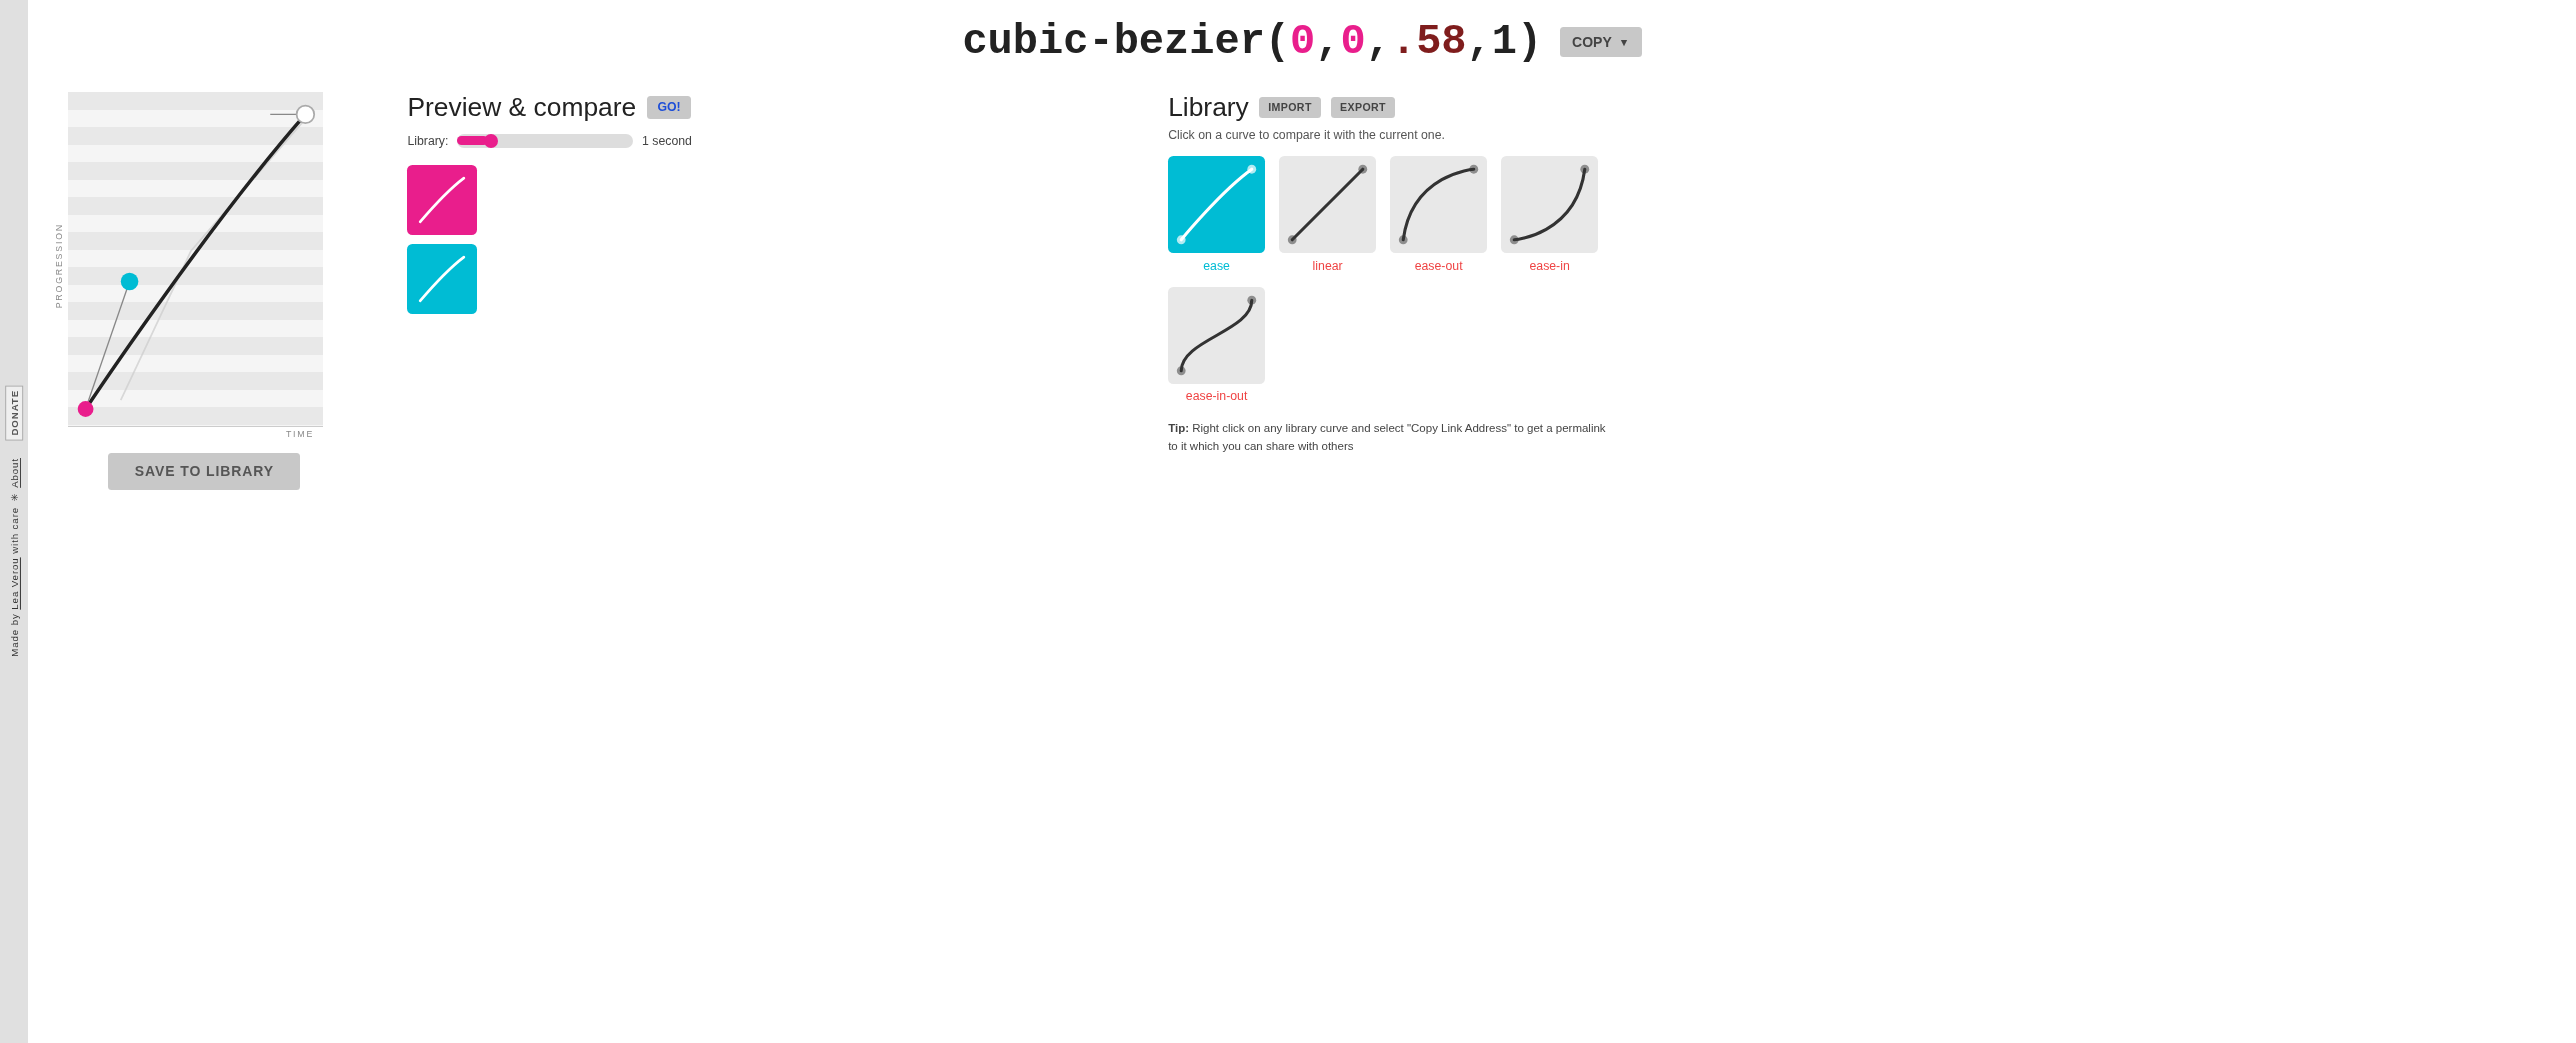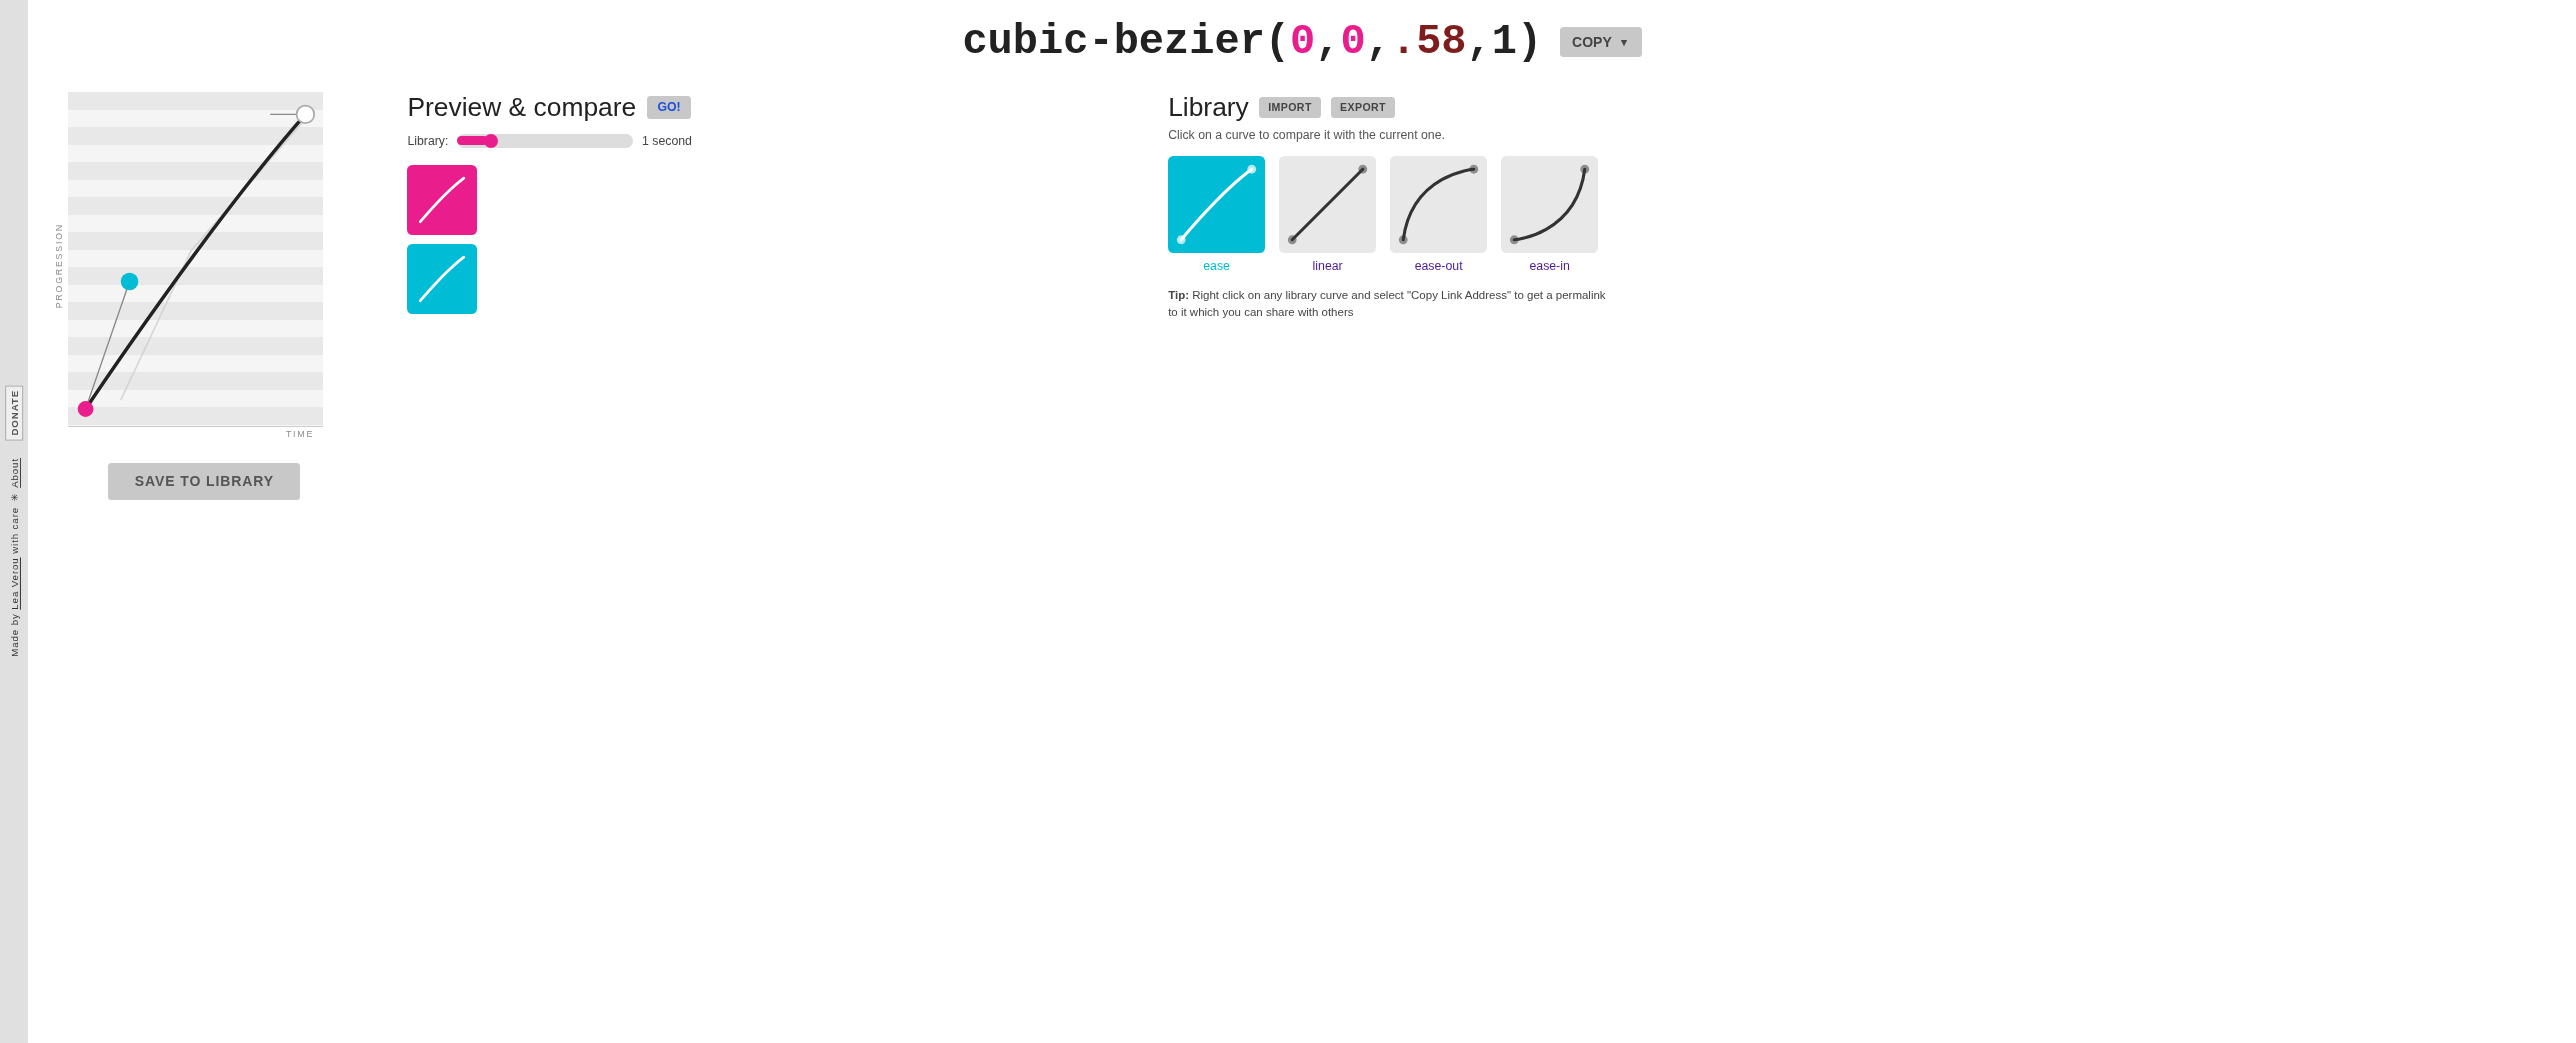--- a/index.html
+++ b/index.html
@@ -128,21 +128,21 @@
       color: #888;
       text-transform: uppercase;
       text-align: right;
       padding-right: 8.8px;
       margin-top: 1.8px;
     }
 
     .save-btn-container {
       display: flex;
       justify-content: center;
-      margin-top: 24px;
+      margin-top: 14px;
     }
     .save-btn {
       background: #c8c8c8;
       border: none;
       border-radius: 3.5px;
       padding: 10.6px 26.4px;
       font-size: 14px;
       font-weight: bold;
       color: #555;
       letter-spacing: 0.9px;
@@ -286,21 +286,21 @@
       background: #e8e8e8;
       position: relative;
       overflow: hidden;
     }
     .curve-thumb.active {
       background: #00bcd4;
     }
     .curve-label {
       margin-top: 5.3px;
       font-size: 12.3px;
-      color: #4c1d95;
+      color: #ef4444;
     }
     .curve-label.active {
       color: #00bcd4;
     }
     .tip-text {
       font-size: 11.5px;
       color: #444;
       max-width: 440px;
       line-height: 1.5;
     }
@@ -442,20 +442,33 @@
             <svg viewBox="0 0 110 110" xmlns="http://www.w3.org/2000/svg">
               <path d="M 15 95 C 15 95, 85 90, 95 15" stroke="#333" stroke-width="3.5" fill="none" stroke-linecap="round"></path>
               <circle cx="15" cy="95" r="5" fill="#333" opacity="0.5"></circle>
               <circle cx="95" cy="15" r="5" fill="#333" opacity="0.5"></circle>
             </svg>
           </div>
           <span class="curve-label">ease-in</span>
         </div>
       </div>
 
+      <div class="library-grid-row2">
+
+        <div class="curve-item">
+          <div class="curve-thumb">
+            <svg viewBox="0 0 110 110" xmlns="http://www.w3.org/2000/svg">
+              <path d="M 15 95 C 15 60, 95 50, 95 15" stroke="#333" stroke-width="3.5" fill="none" stroke-linecap="round"></path>
+              <circle cx="15" cy="95" r="5" fill="#333" opacity="0.5"></circle>
+              <circle cx="95" cy="15" r="5" fill="#333" opacity="0.5"></circle>
+            </svg>
+          </div>
+          <span class="curve-label">ease-in-out</span>
+        </div>
+      </div>
 
       <div class="tip-text">
         <strong>Tip:</strong>
         <span> Right click on any library curve and select "Copy Link Address" to get a permalink to it which you can share with others</span>
       </div>
     </div>
 
   </div>
 </div>
 

